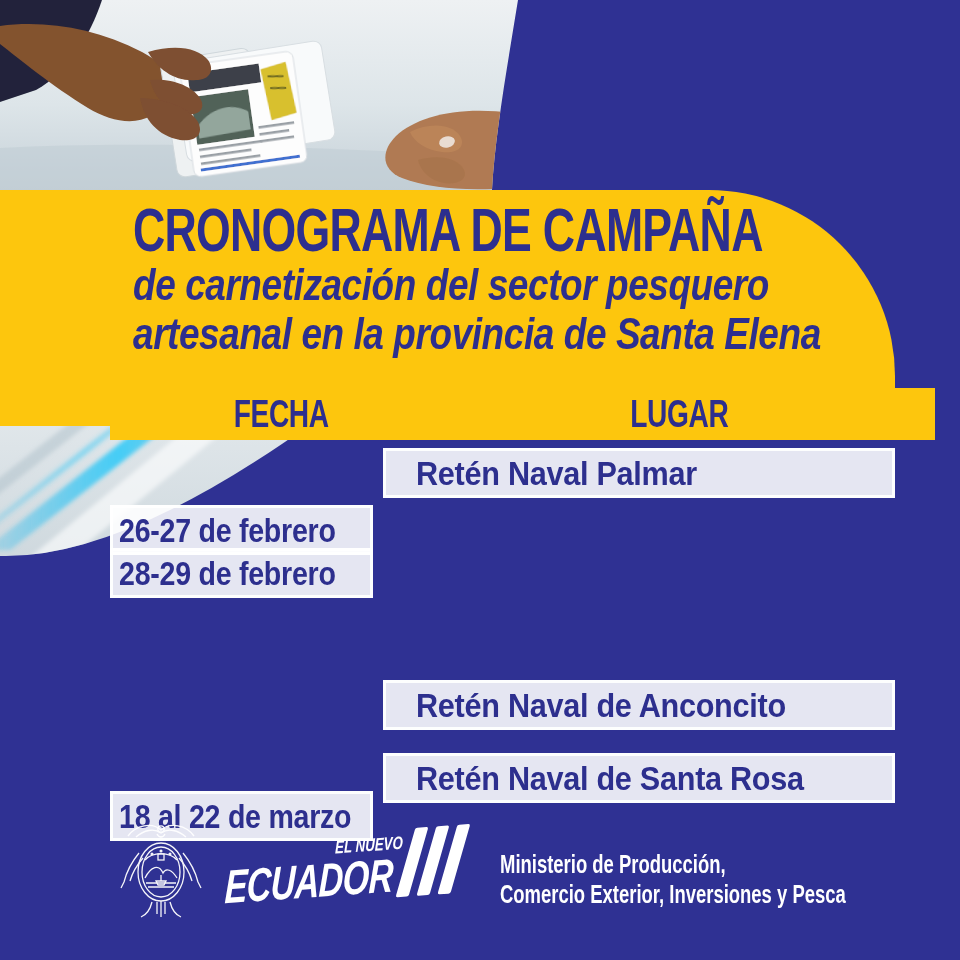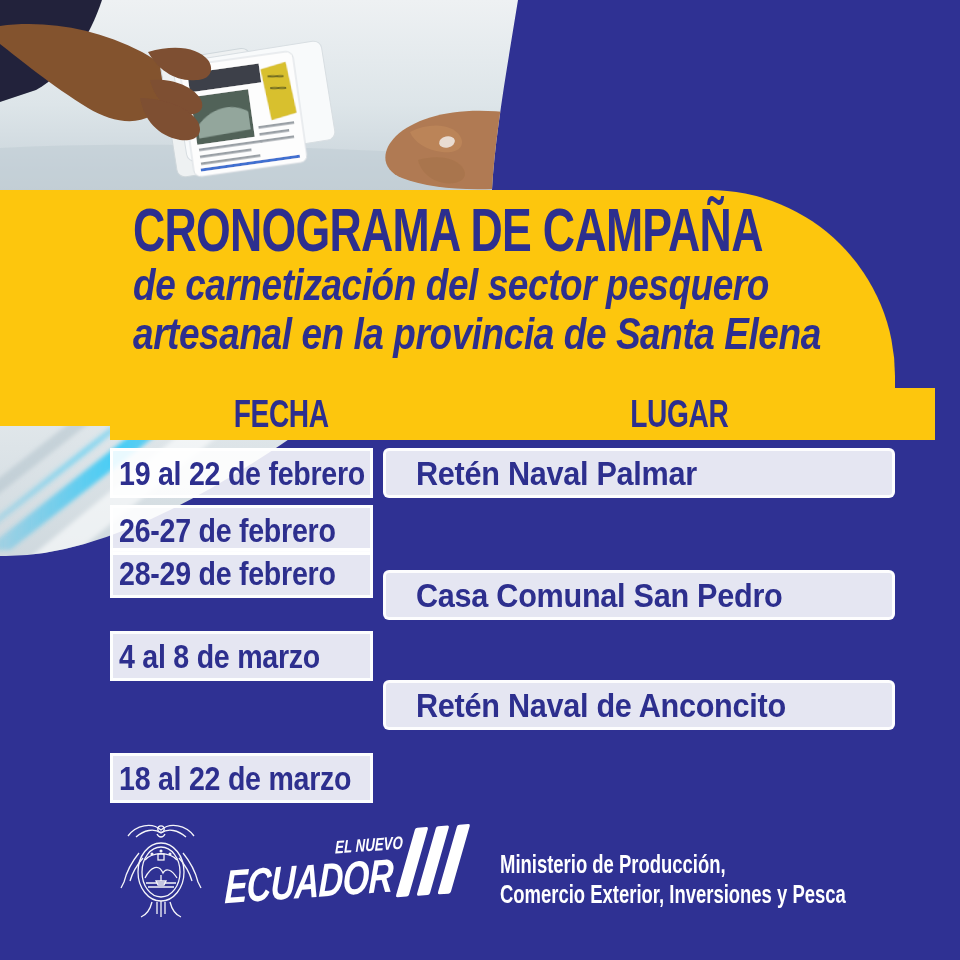--- a/index.html
+++ b/index.html
@@ -43,21 +43,21 @@
     font-size:38px;letter-spacing:-0.5px;white-space:nowrap;
     transform:scaleX(.74);transform-origin:center;
   }
   .col-fecha{left:110px;width:263px;}
   .col-lugar{left:383px;width:512px;}
   .row-cell{
     height:50px;background:rgba(255,255,255,.88);
     border:3px solid rgba(255,255,255,.93);box-sizing:border-box;
   }
   .row-cell.col-fecha{padding-left:6px;}
-  .row-cell.col-lugar{padding-left:30px;border-radius:6px;}
+  .row-cell.col-lugar{padding-left:30px;}
   .row-cell span{
     font-size:34px;letter-spacing:-0.3px;white-space:nowrap;
     transform-origin:left center;
   }
   .row-cell.col-fecha span{transform:scaleX(.84);}
   .row-cell.col-lugar span{transform:scaleX(.9);}
 
   
   .coat{left:116px;top:820px;}
   .brand{left:222px;top:831px;width:240px;height:82px;transform:rotate(-4deg);}
@@ -186,48 +186,42 @@
     </div>
   </div>
 
   <div class="cell hdr col-fecha">
     <span>FECHA</span>
   </div>
   <div class="cell hdr col-lugar">
     <span>LUGAR</span>
   </div>
 
-  <div class="cell row-cell col-fecha" style="top:448px">
-    <span>19 al 22 de febrero</span>
-    </div>
   <div class="cell row-cell col-lugar" style="top:448px">
     <span>Retén Naval Palmar</span>
     </div>
 
   <div class="cell row-cell col-fecha" style="top:505px">
     <span>26-27 de febrero</span>
     </div>
 
   <div class="cell row-cell col-fecha" style="top:548px">
     <span>28-29 de febrero</span>
     </div>
-  <div class="cell row-cell col-lugar" style="top:570px">
-    <span>Casa Comunal San Pedro</span>
-    </div>
-
-  <div class="cell row-cell col-fecha" style="top:631px">
-    <span>4 al 8 de marzo</span>
-    </div>
+
 
   <div class="cell row-cell col-lugar" style="top:680px">
     <span>Retén Naval de Anconcito</span>
     </div>
 
-  <div class="cell row-cell col-fecha" style="top:753px">
+  <div class="cell row-cell col-fecha" style="top:791px">
     <span>18 al 22 de marzo</span>
+    </div>
+  <div class="cell row-cell col-lugar" style="top:753px">
+    <span>Retén Naval de Santa Rosa</span>
     </div>
 
   <svg class="abs coat" viewBox="0 0 90 100" width="90" height="100" fill="none" stroke="#ffffff" stroke-width="1.3" opacity=".95">
 
     <path d="M12,16 C20,5 36,2 45,10 C54,2 70,5 78,16"></path>
     <path d="M20,17 C28,10 38,8 45,13 C52,8 62,10 70,17"></path>
     <circle cx="45" cy="9" r="3.2"></circle>
     <path d="M41,14 C43,18 47,18 49,14"></path>
 
     <ellipse cx="45" cy="52" rx="23" ry="29"></ellipse>

